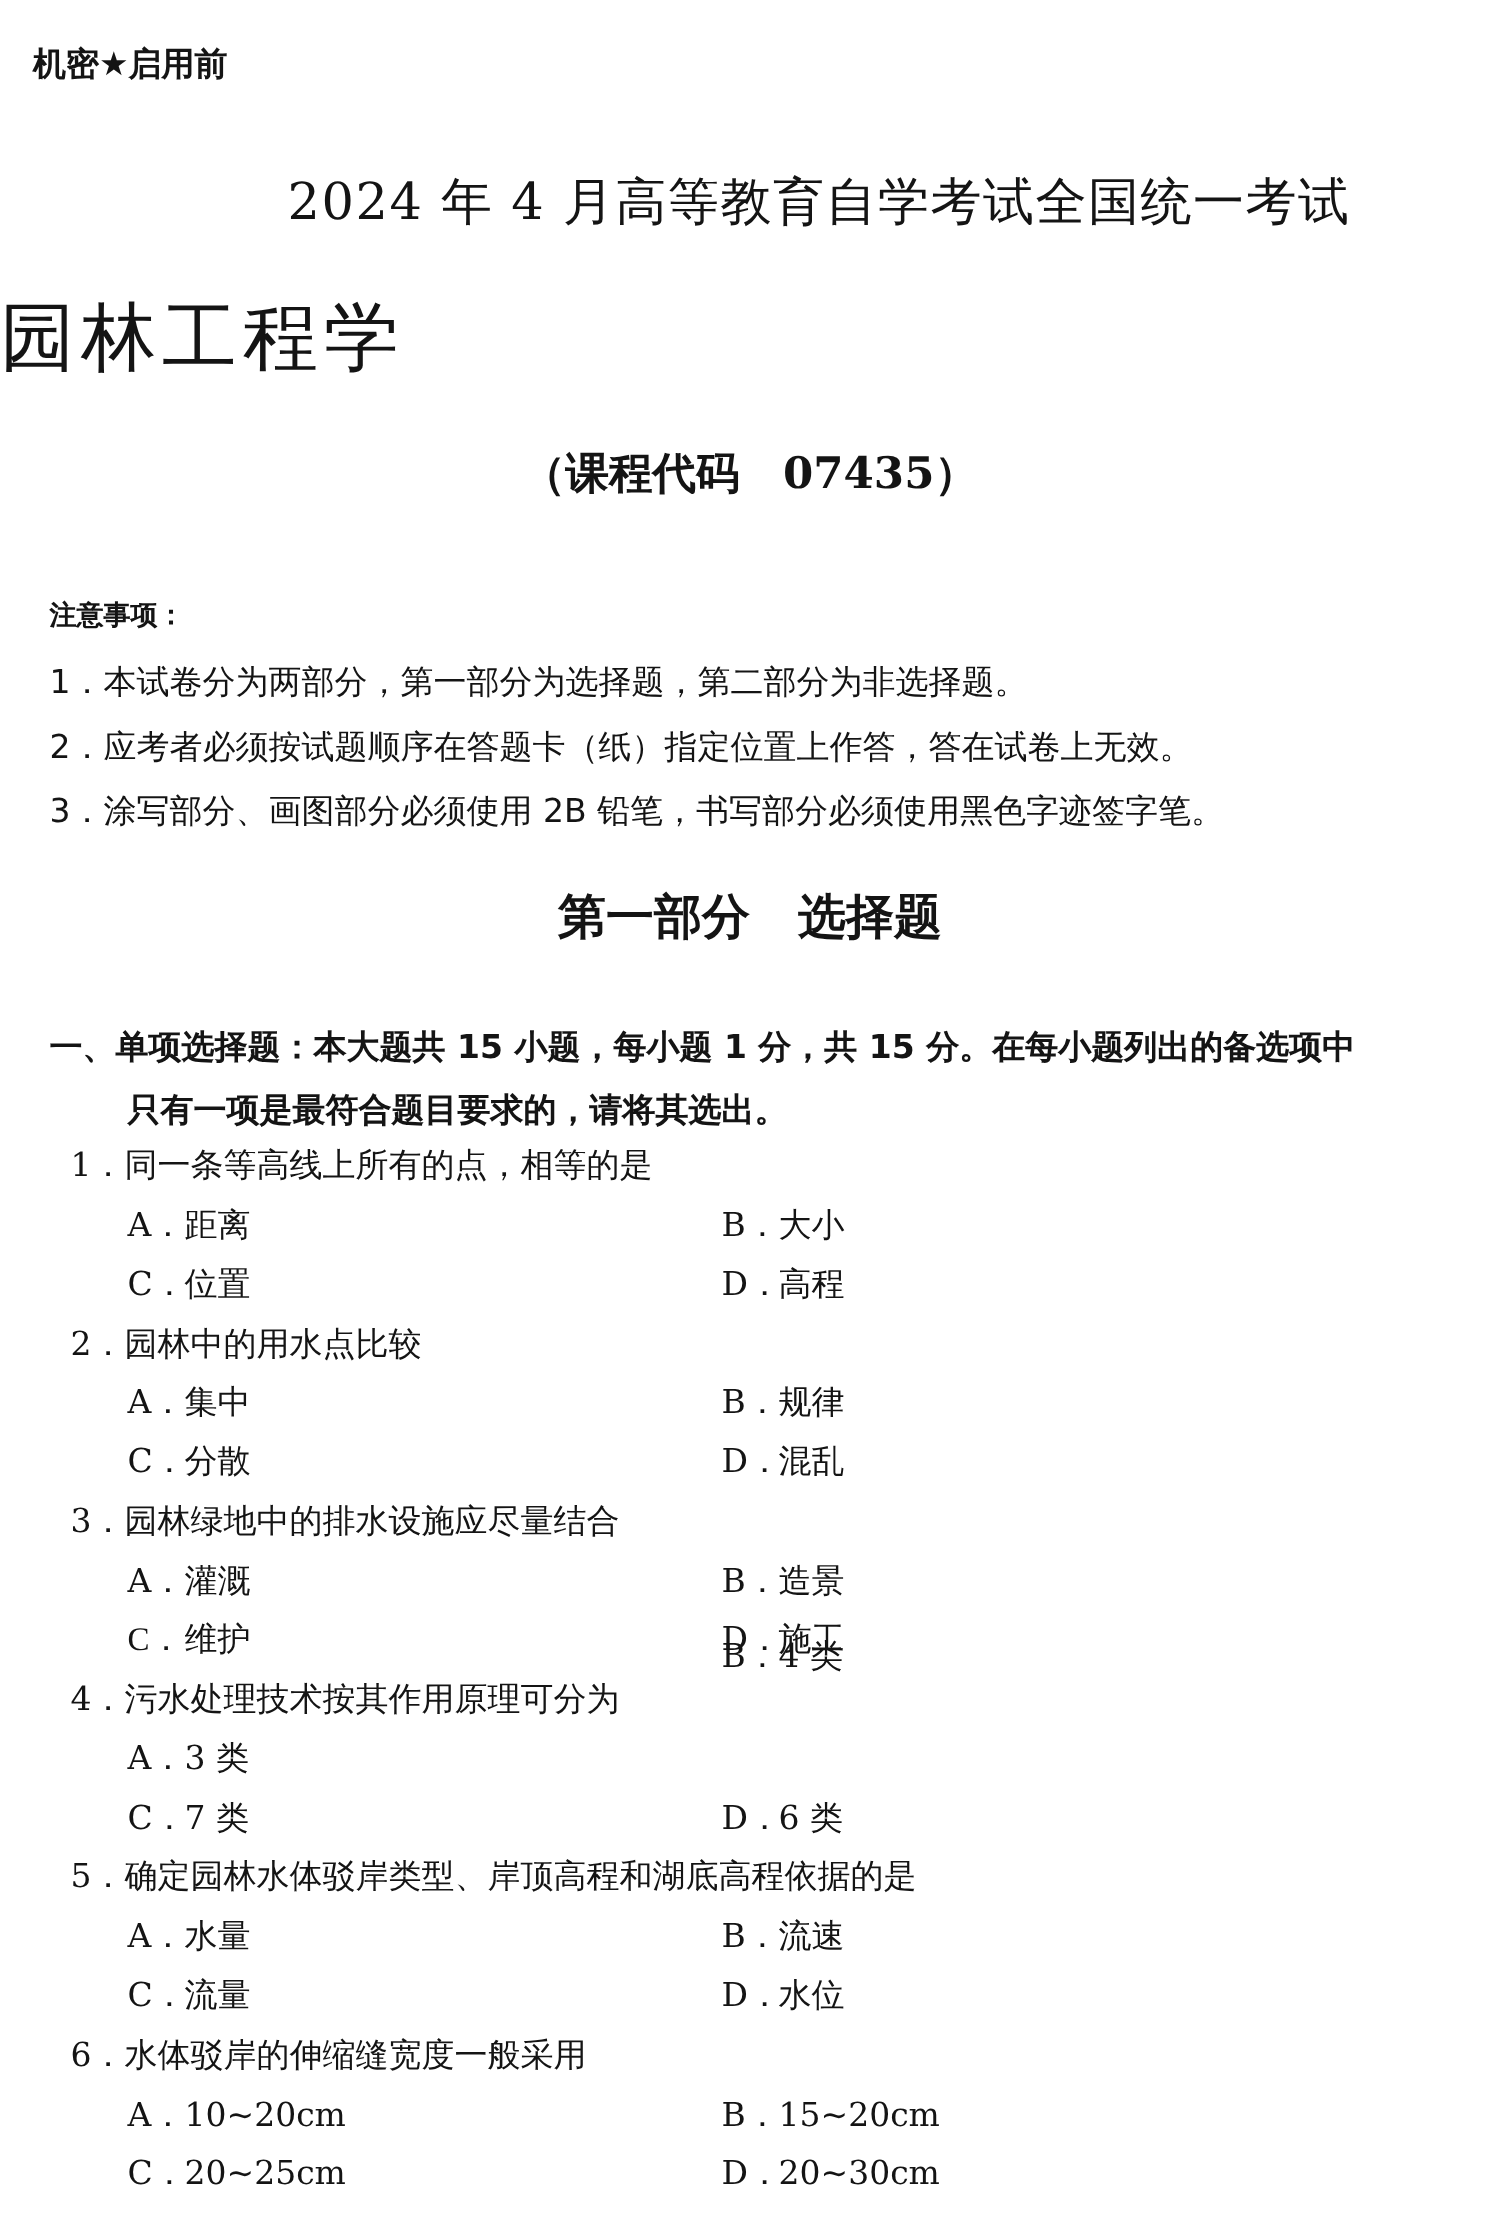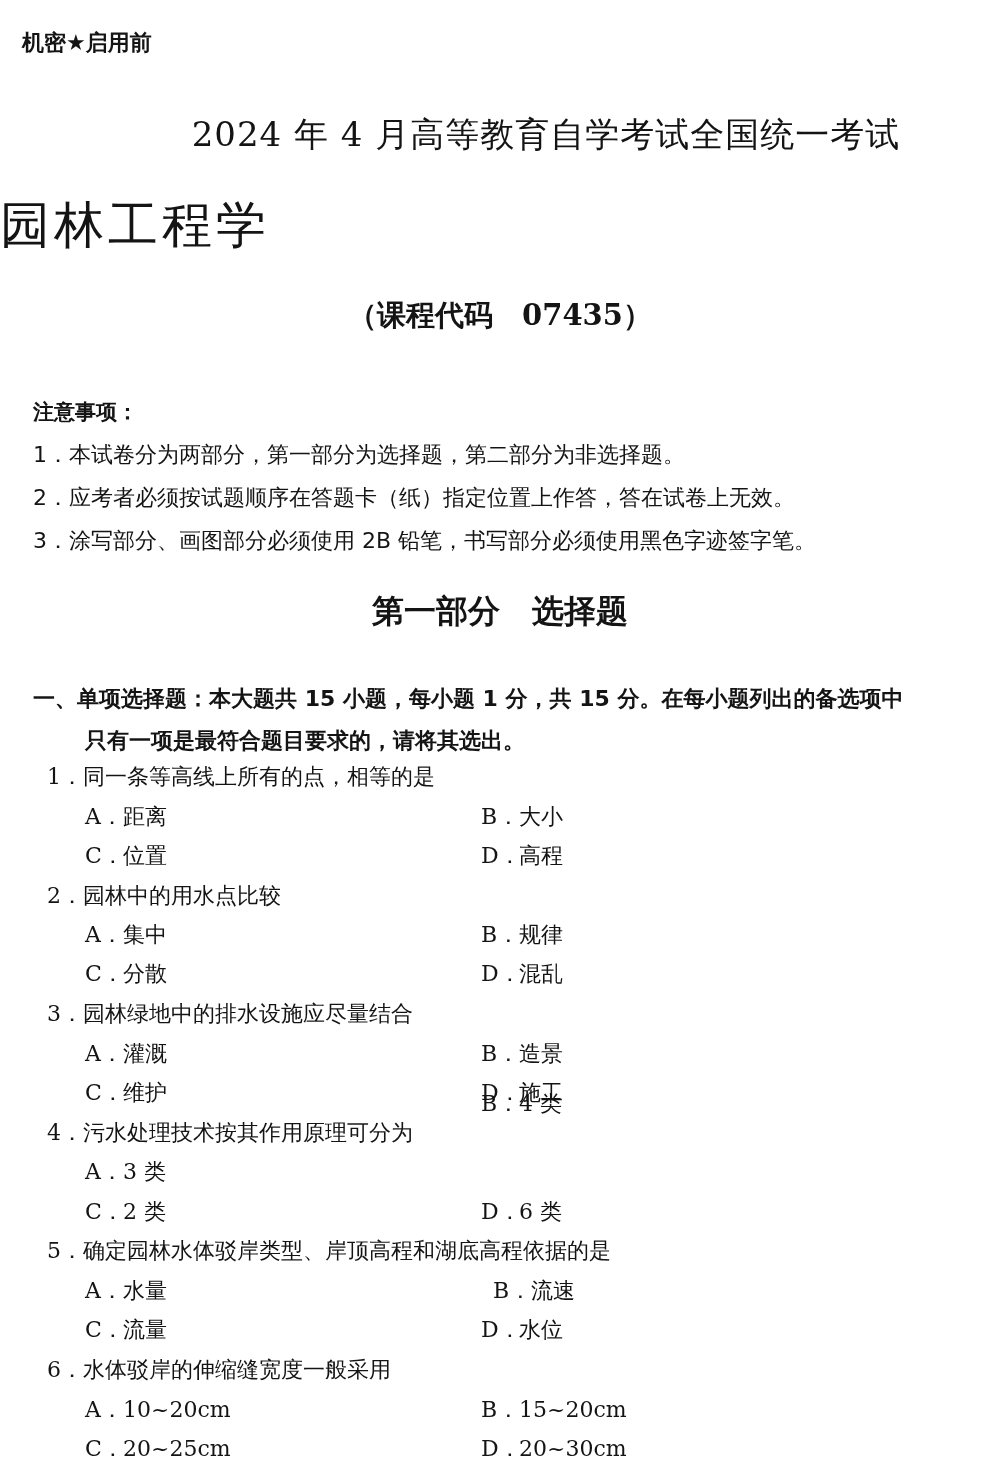--- a/index.html
+++ b/index.html
@@ -21,21 +21,21 @@
     .course-title {
       left: 0; width: 1000px; top: 192px;
       font-size: 50px; letter-spacing: 4px;
     }
     .course-code {
       left: 0; width: 1000px; text-align: center; top: 296px;
       font-size: 29px;
       font-weight: bold;
     }
     .notice-head {
-      left: 33px; top: 398px; font-size: 21px; font-weight: bold;
+      left: 33px; top: 398px; font-size: 18px; font-weight: bold;
       font-family: Liberation Mono, monospace;
     }
     .notice-item {
       left: 33px; font-size: 22px;
       font-family: "DejaVu Sans", "Liberation Sans", sans-serif;
     }
     .part-title {
       left: 0; width: 1000px; text-align: center; top: 590px;
       font-size: 32px; font-weight: bold;
       font-family: "DejaVu Sans", "Liberation Sans", sans-serif;
@@ -88,36 +88,36 @@
   <div class="abs opt left" style="top:920px;"><span class="lbl">A．</span><span>集中</span></div>
   <div class="abs opt right" style="top:920px;"><span class="lbl">B．</span><span>规律</span></div>
   <div class="abs opt left" style="top:959px;"><span class="lbl">C．</span><span>分散</span></div>
   <div class="abs opt right" style="top:959px;"><span class="lbl">D．</span><span>混乱</span></div>
 
   <div class="abs q-stem" style="top:999px;">
     <span>3．</span><span>园林绿地中的排水设施应尽量结合</span>
   </div>
   <div class="abs opt left" style="top:1039px;"><span class="lbl">A．</span><span>灌溉</span></div>
   <div class="abs opt right" style="top:1039px;"><span class="lbl">B．</span><span>造景</span></div>
-  <div class="abs opt left" style="top:1078px;"><span class="lbl">C．</span><span>维护</span></div>
+  <div class="abs opt left" style="top:1078px;font-family:Liberation Serif, serif;"><span class="lbl">C．</span><span>维护</span></div>
   <div class="abs opt right" style="top:1078px;"><span class="lbl">D．</span><span>施工</span></div>
 
   <div class="abs q-stem" style="top:1118px;">
     <span>4．</span><span>污水处理技术按其作用原理可分为</span>
   </div>
   <div class="abs opt left" style="top:1157px;"><span class="lbl">A．</span><span>3 类</span></div>
   <div class="abs opt right" style="top:1089px;"><span class="lbl">B．</span><span>4 类</span></div>
-  <div class="abs opt left" style="top:1197px;"><span class="lbl">C．</span><span>2 类</span></div>
+  <div class="abs opt left" style="top:1197px;"><span class="lbl">C．</span><span>7 类</span></div>
   <div class="abs opt right" style="top:1197px;"><span class="lbl">D．</span><span>6 类</span></div>
 
   <div class="abs q-stem" style="top:1236px;">
     <span>5．</span><span>确定园林水体驳岸类型、岸顶高程和湖底高程依据的是</span>
   </div>
   <div class="abs opt left" style="top:1276px;"><span class="lbl">A．</span><span>水量</span></div>
-  <div class="abs opt right" style="top:1276px;margin-left:12px;"><span class="lbl">B．</span><span>流速</span></div>
+  <div class="abs opt right" style="top:1276px;"><span class="lbl">B．</span><span>流速</span></div>
   <div class="abs opt left" style="top:1315px;"><span class="lbl">C．</span><span>流量</span></div>
   <div class="abs opt right" style="top:1315px;"><span class="lbl">D．</span><span>水位</span></div>
 
   <div class="abs q-stem" style="top:1355px;">
     <span>6．</span><span>水体驳岸的伸缩缝宽度一般采用</span>
   </div>
   <div class="abs opt left" style="top:1395px;"><span class="lbl">A．</span><span>10~20cm</span></div>
   <div class="abs opt right" style="top:1395px;"><span class="lbl">B．</span><span>15~20cm</span></div>
   <div class="abs opt left" style="top:1434px;"><span class="lbl">C．</span><span>20~25cm</span></div>
   <div class="abs opt right" style="top:1434px;"><span class="lbl">D．</span><span>20~30cm</span></div>

